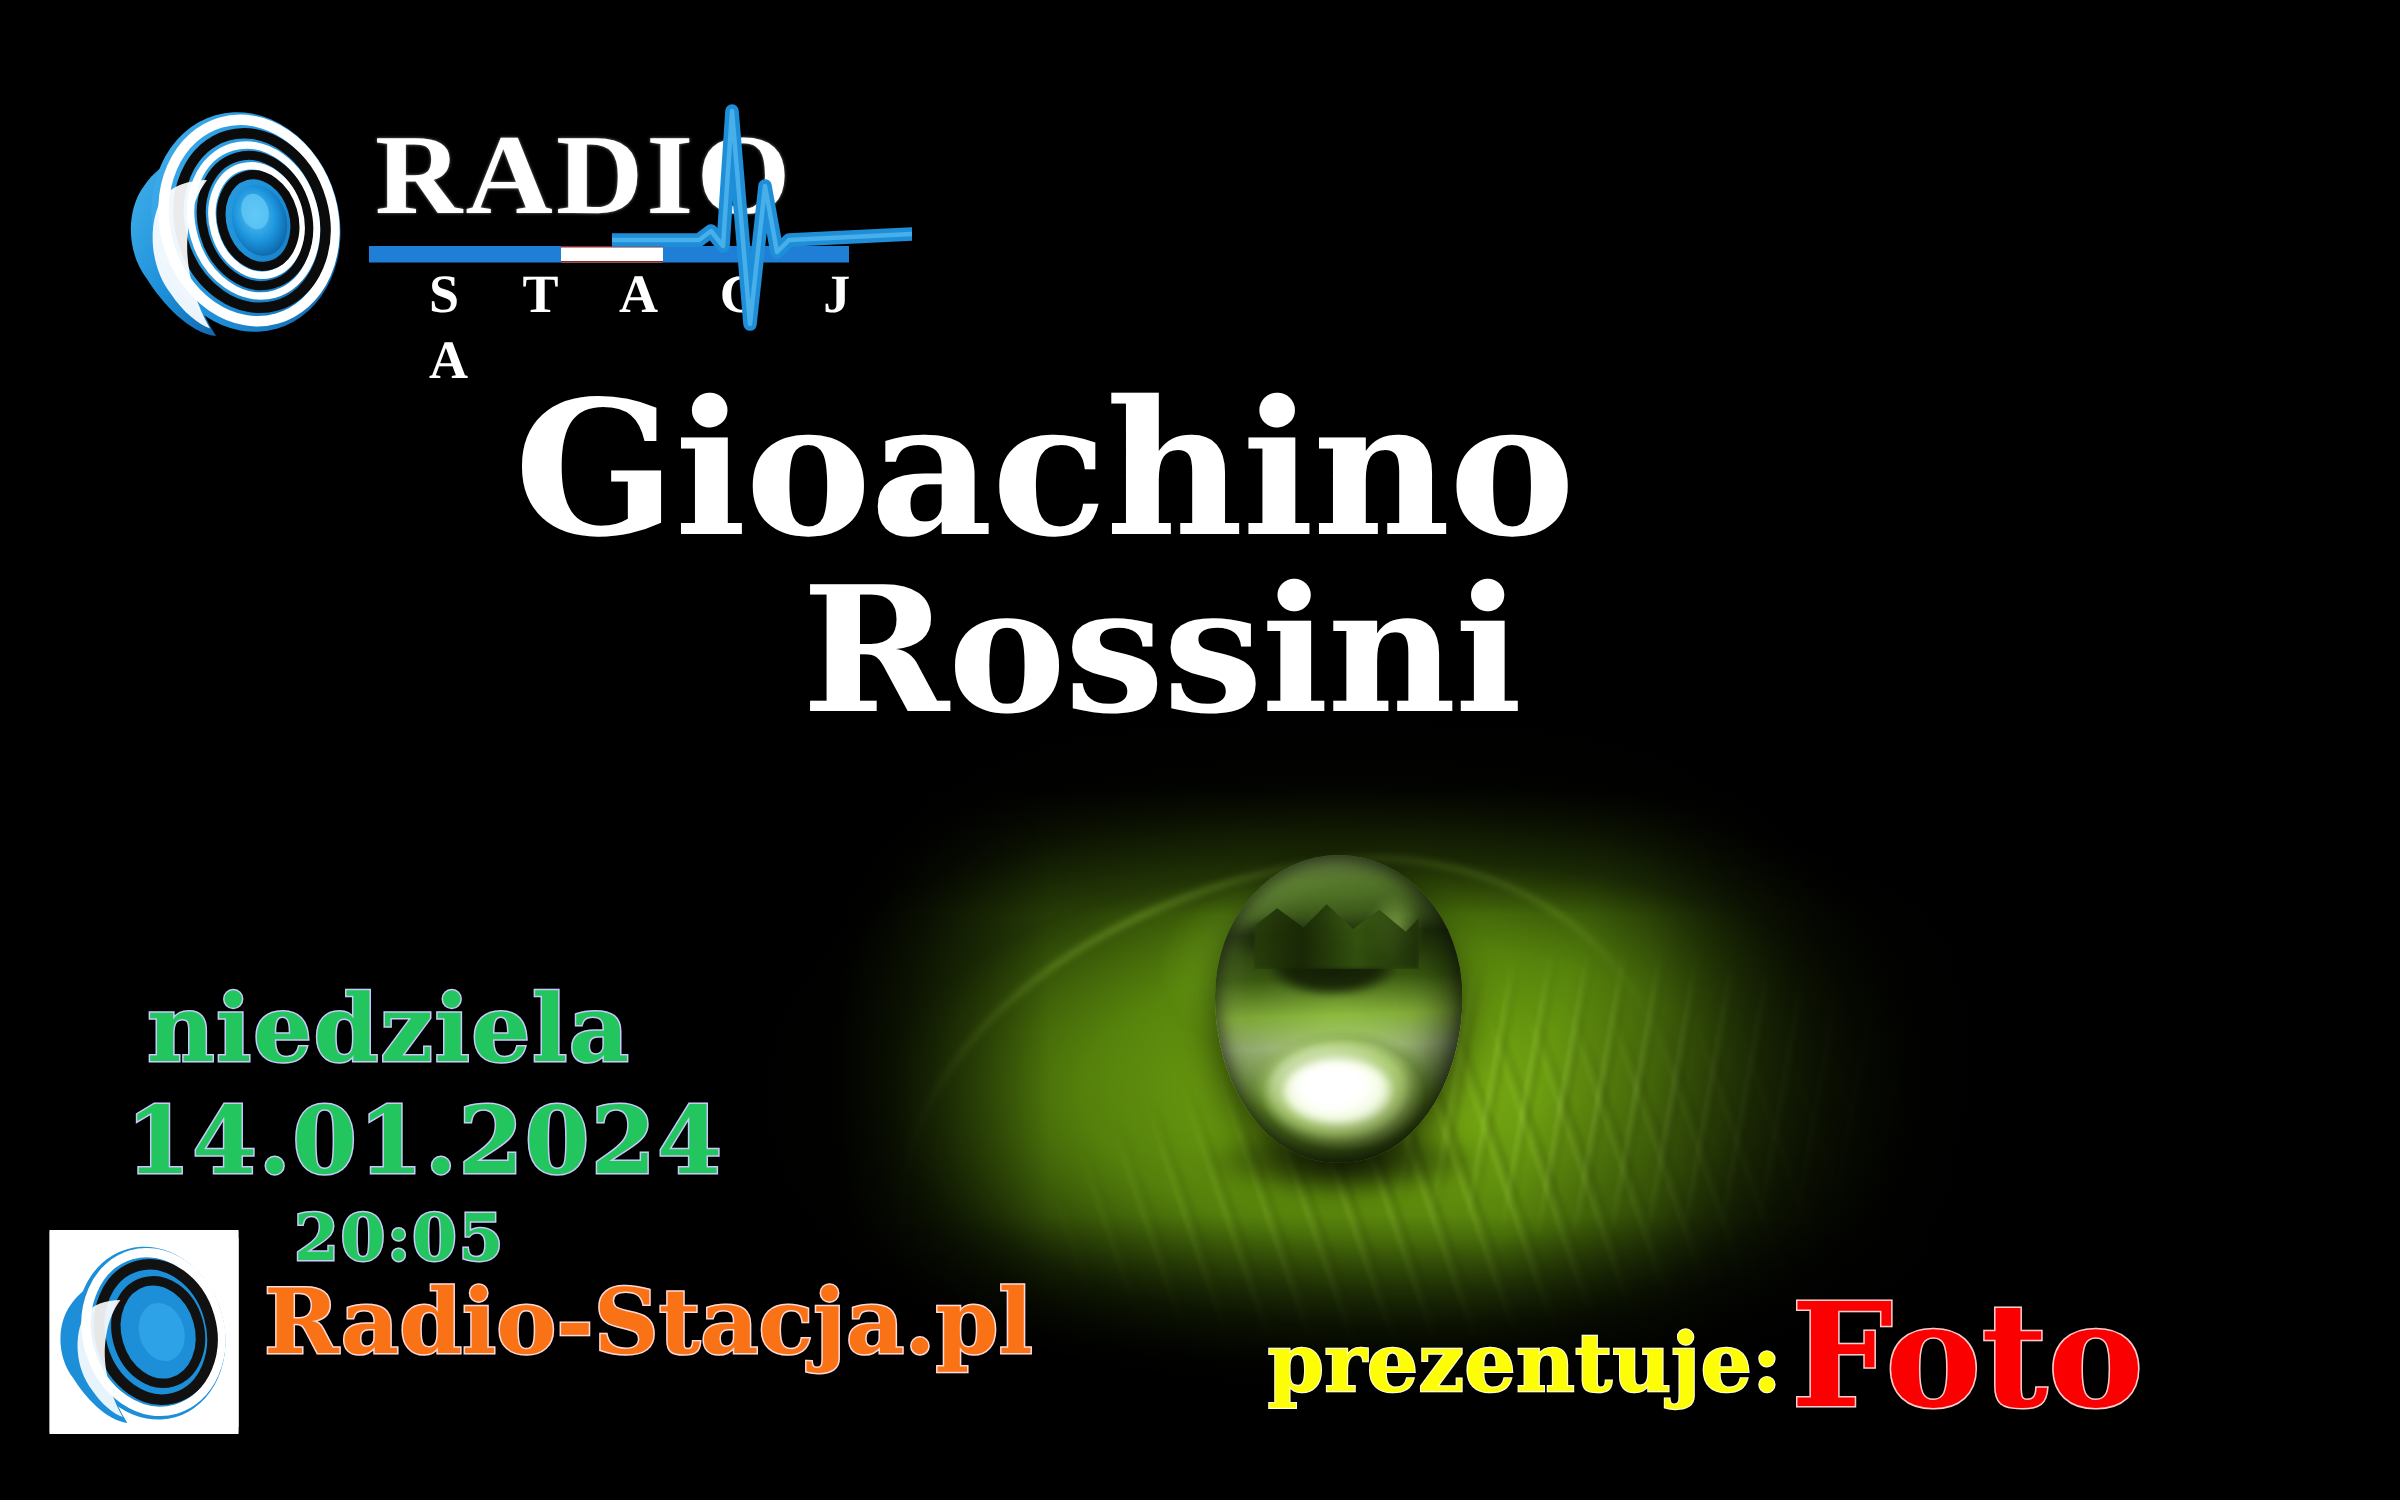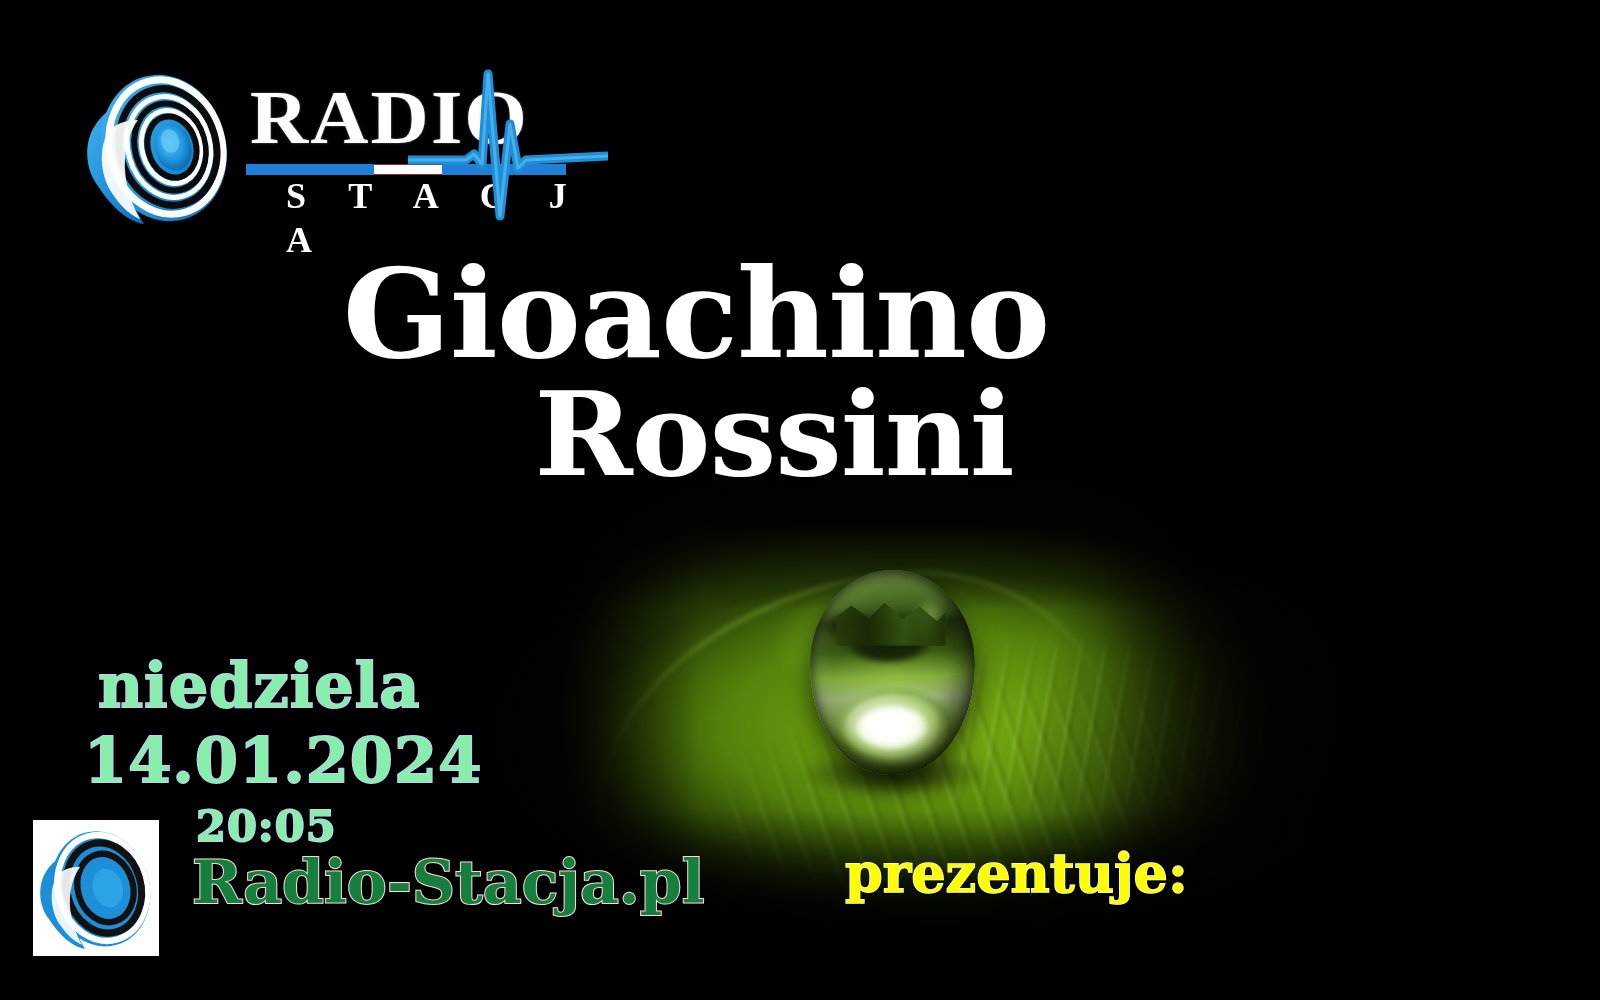--- a/index.html
+++ b/index.html
@@ -234,37 +234,37 @@
     letter-spacing:-1px;
     transform:scaleX(1.02);
     transform-origin:left top;
   }
 
   
   .bluetext{
     position:absolute;
     font-family:"DejaVu Serif","Liberation Serif",serif;
     font-weight:bold;
-    color:#86efac;
+    color:#22c55e;
     white-space:nowrap;
     line-height:1;
     -webkit-text-stroke:2px #c9c9fb;
     paint-order:stroke fill;
   }
   #day     {left:98px;  top:655px; font-size:62px; letter-spacing:1px;}
   #date    {left:84px;  top:730px; font-size:62px; letter-spacing:1px;text-align:right;}
   #time    {left:196px; top:805px; font-size:43px; letter-spacing:1px;}
 
   #website{
     position:absolute;
-    left:192px; top:852px;
+    left:176px; top:852px;
     font-family:"DejaVu Serif","Liberation Serif",serif;
     font-weight:bold;
     font-size:60px;
-    color:#15803d;
+    color:#f97316;
     white-space:nowrap;
     line-height:1;
     -webkit-text-stroke:2px #ffd9d9;
     paint-order:stroke fill;
   }
 
   #presents-row{
     position:absolute;
     left:845px; top:846px;
     display:flex;
@@ -389,20 +389,21 @@
   <div class="headline" id="title-line2">Rossini</div>
 
   <div class="bluetext" id="day">niedziela</div>
   <div class="bluetext" id="date">14.01.2024</div>
   <div class="bluetext" id="time">20:05</div>
 
   <div id="website">Radio-Stacja.pl</div>
 
   <div id="presents-row">
     <span id="presents-label">prezentuje:</span>
+    <span id="presents-word">Foto</span>
   </div>
 
   <div id="qr">
     <svg viewBox="0 0 29 29" shape-rendering="crispEdges">
       <rect width="29" height="29" fill="#ffffff"></rect>
       <g fill="#000000">
 
         <rect x="1" y="2" width="7" height="7"></rect>
           <rect x="2" y="3" width="5" height="5" fill="#ffffff"></rect>
           <rect x="3" y="4" width="3" height="3"></rect>

